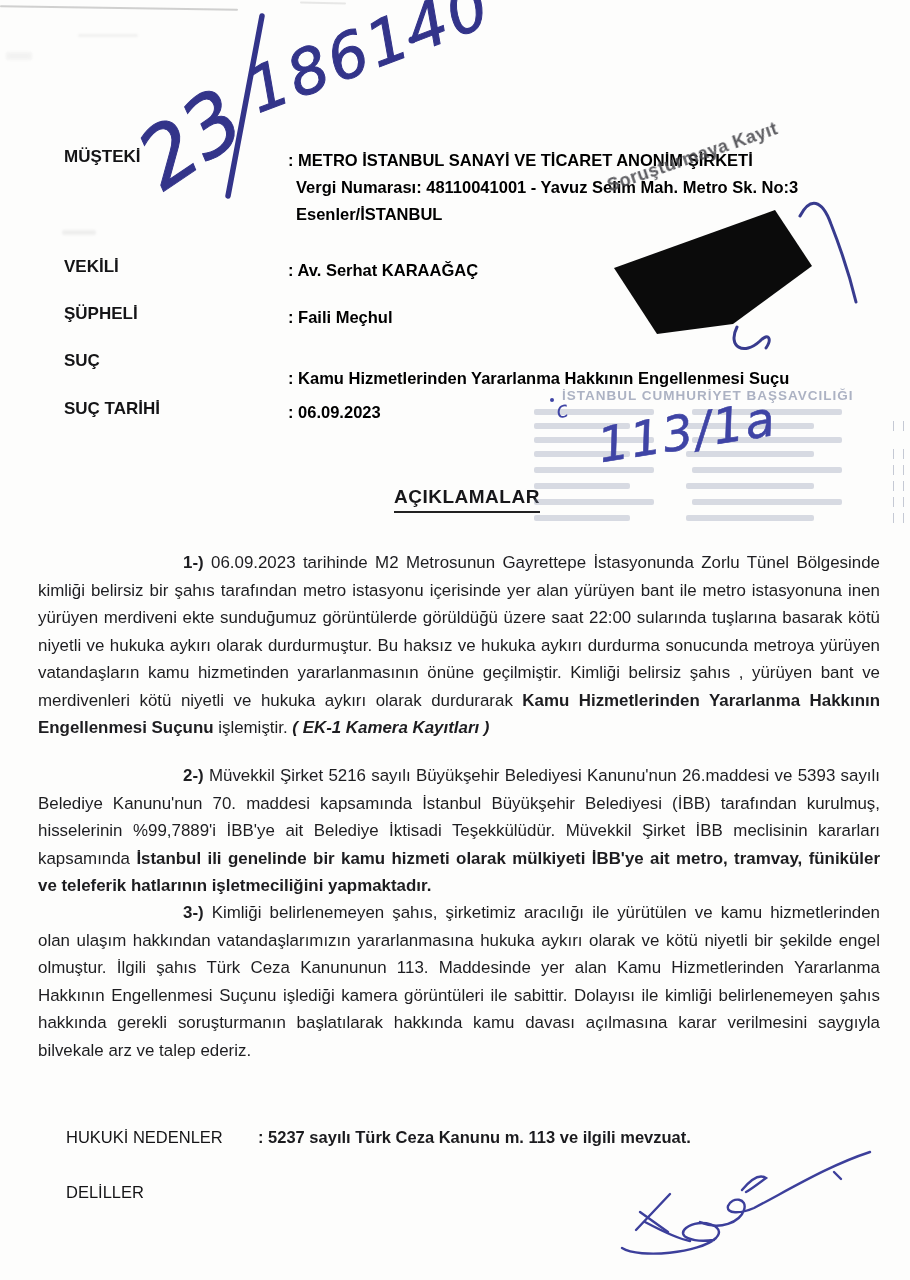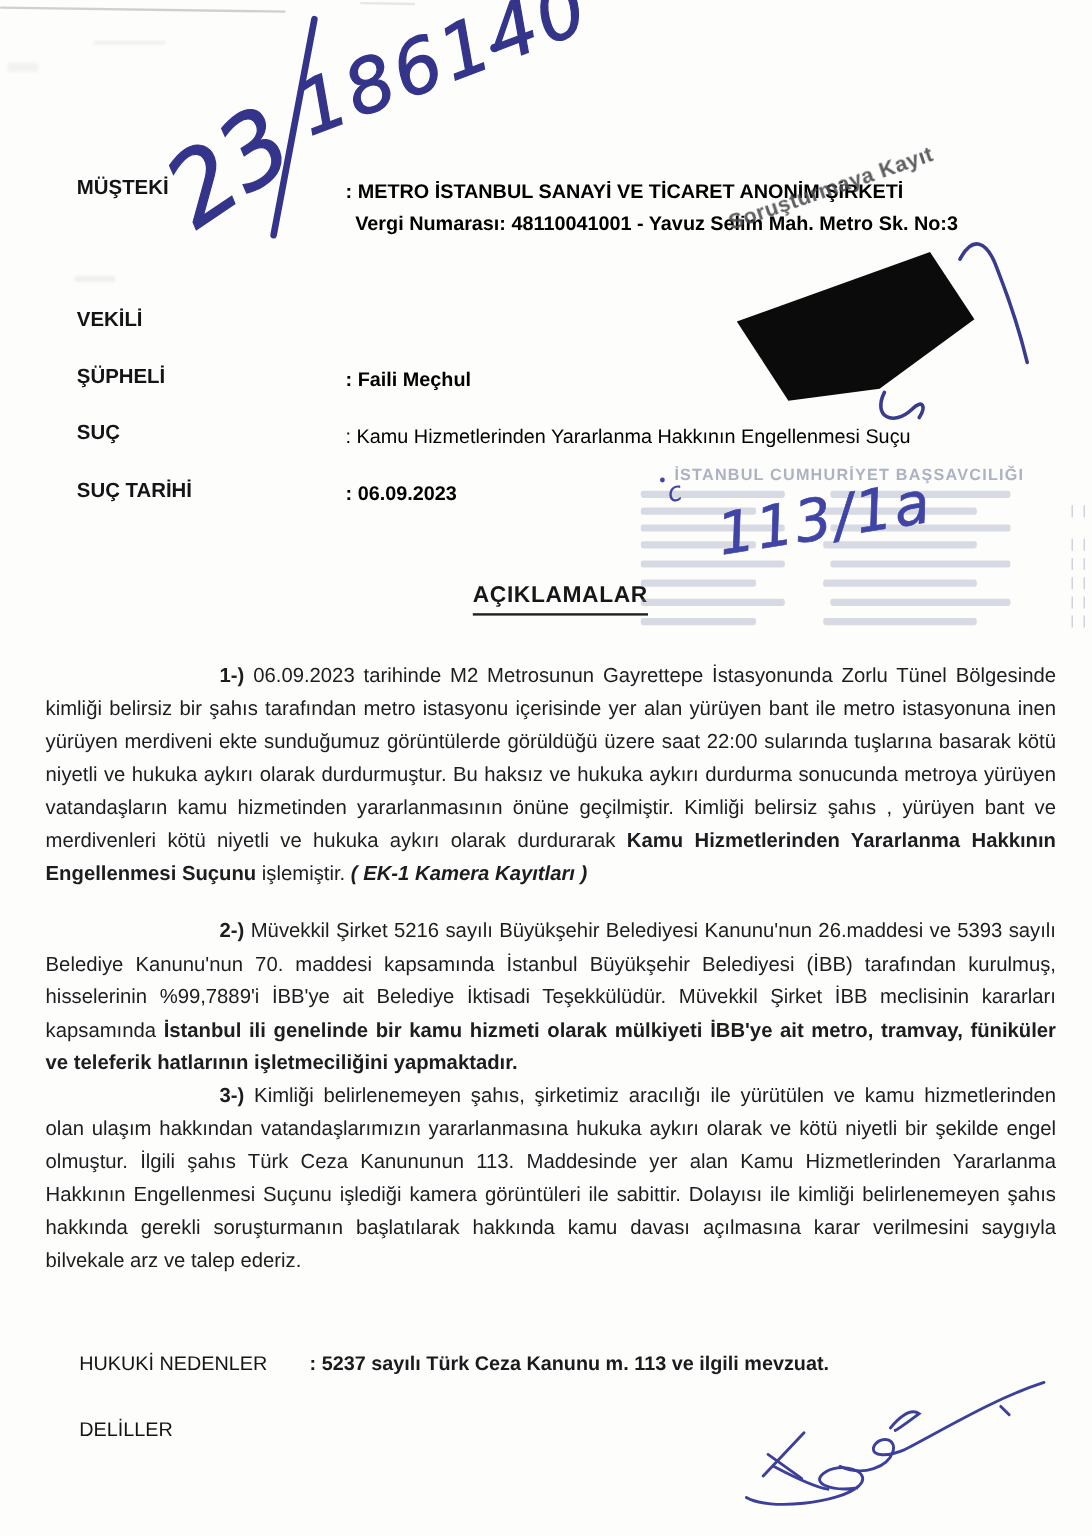--- a/index.html
+++ b/index.html
@@ -95,29 +95,31 @@
   <div class="smudge sm2"></div>
   <div class="smudge sm3"></div>
   <div class="smudge sm4"></div>
   <div class="smudge sm5"></div>
 
 
   <div class="field-label" style="top:147px">MÜŞTEKİ</div>
   <div class="field-value" style="top:147px">
     <span class="sub">: METRO İSTANBUL SANAYİ VE TİCARET ANONİM ŞİRKETİ</span>
     <span class="sub" style="font-weight:600;padding-left:8px">Vergi Numarası: 48110041001 - Yavuz Selim Mah. Metro Sk. No:3</span>
+    <span class="sub" style="font-weight:700;padding-left:8px">Esenler/İSTANBUL</span>
   </div>
 
   <div class="field-label" style="top:257px">VEKİLİ</div>
+  <div class="field-value" style="top:257px">: Av. Serhat KARAAĞAÇ</div>
 
   <div class="field-label" style="top:304px">ŞÜPHELİ</div>
   <div class="field-value" style="top:304px">: Faili Meçhul</div>
 
   <div class="field-label" style="top:351px">SUÇ</div>
-  <div class="field-value" style="top:351px;font-weight:400">: Kamu Hizmetlerinden Yararlanma Hakkının Engellenmesi Suçu</div>
+  <div class="field-value" style="top:365px;font-weight:700">: Kamu Hizmetlerinden Yararlanma Hakkının Engellenmesi Suçu</div>
 
   <div class="field-label" style="top:399px">SUÇ TARİHİ</div>
   <div class="field-value" style="top:399px">: 06.09.2023</div>
 
   <div class="diag-stamp">Soruşturmaya Kayıt</div>
 
   <div class="faded-stamp">
     <div class="fs-title">İSTANBUL CUMHURİYET BAŞSAVCILIĞI</div>
     <div class="fs-row">
         <div class="fs-bar b1"></div>

